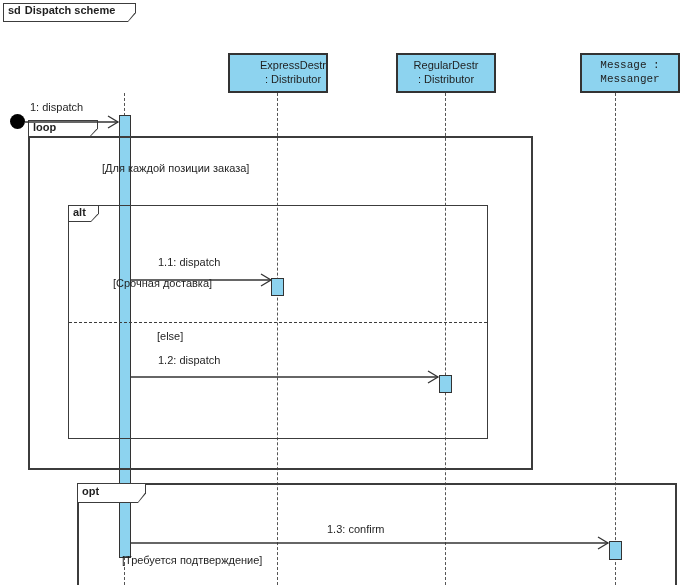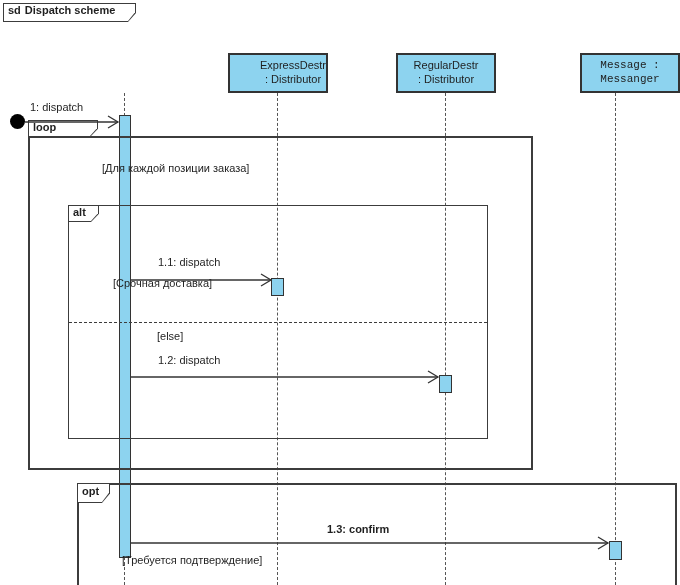--- a/index.html
+++ b/index.html
@@ -84,21 +84,21 @@
   <div class="pent" style="left:28px;top:120px;width:38px;height:17px;padding-left:32px;">
     <div class="pent-bg"></div>
     <div class="pent-fg"></div>
     <div class="pent-label">loop</div>
   </div>
   <div class="pent" style="left:68px;top:205px;width:31px;height:17px;">
     <div class="pent-bg"></div>
     <div class="pent-fg"></div>
     <div class="pent-label">alt</div>
   </div>
-  <div class="pent" style="left:77px;top:483px;width:33px;height:20px;">
+  <div class="pent" style="left:77px;top:483px;width:33px;height:20px;padding-left:36px;">
     <div class="pent-bg"></div>
     <div class="pent-fg"></div>
     <div class="pent-label" style="top:2px;">opt</div>
   </div>
 
   <div class="guard" style="left:102px;top:162px;">[Для каждой позиции заказа]</div>
   <div class="guard" style="left:113px;top:234px;margin-top:43px;">[Срочная доставка]</div>
   <div class="guard" style="left:113px;top:330px;margin-left:44px;">[else]</div>
   <div class="guard" style="left:122px;top:510px;margin-top:44px;">[Требуется подтверждение]</div>
 
@@ -135,15 +135,15 @@
   <svg class="arrow" style="left:131px;top:369px;" width="308" height="16">
     <line x1="0" y1="8" x2="307" y2="8"></line>
     <polyline points="297,2 307,8 297,14"></polyline>
   </svg>
   <div class="msg-label" style="left:158px;top:354px;">1.2: dispatch</div>
 
   <svg class="arrow" style="left:131px;top:535px;" width="478" height="16">
     <line x1="0" y1="8" x2="477" y2="8"></line>
     <polyline points="467,2 477,8 467,14"></polyline>
   </svg>
-  <div class="msg-label" style="left:327px;top:523px;font-weight:bold;">1.3: confirm</div>
+  <div class="msg-label" style="left:327px;top:523px;">1.3: confirm</div>
 
 </div>
 
 </body></html>

